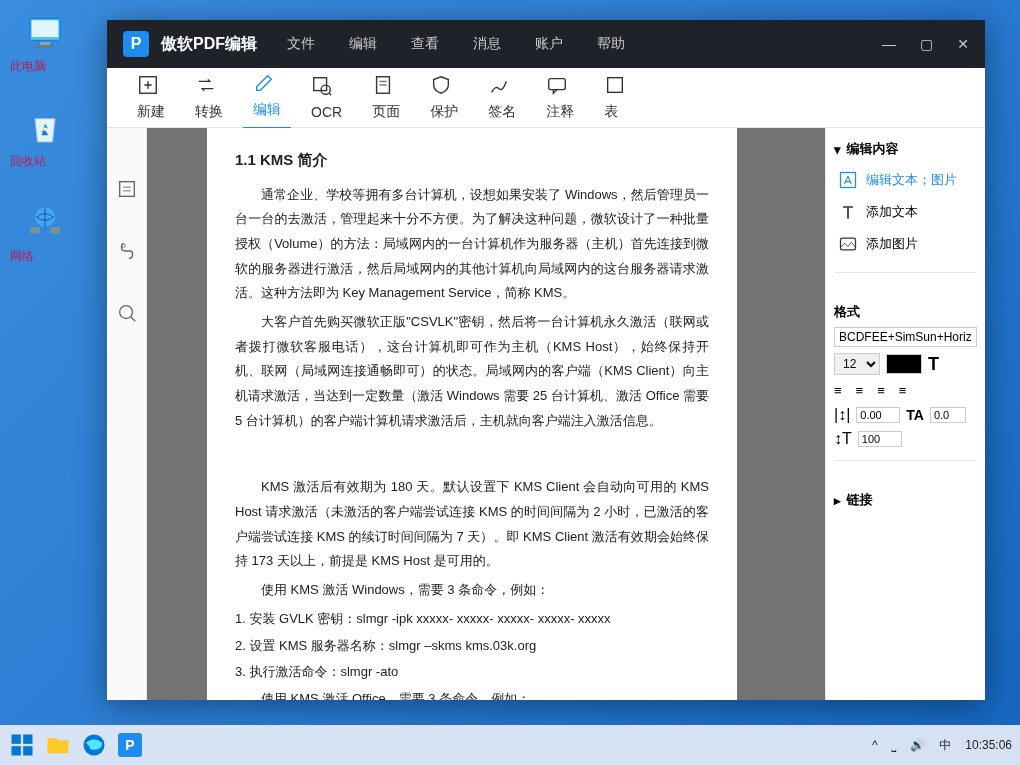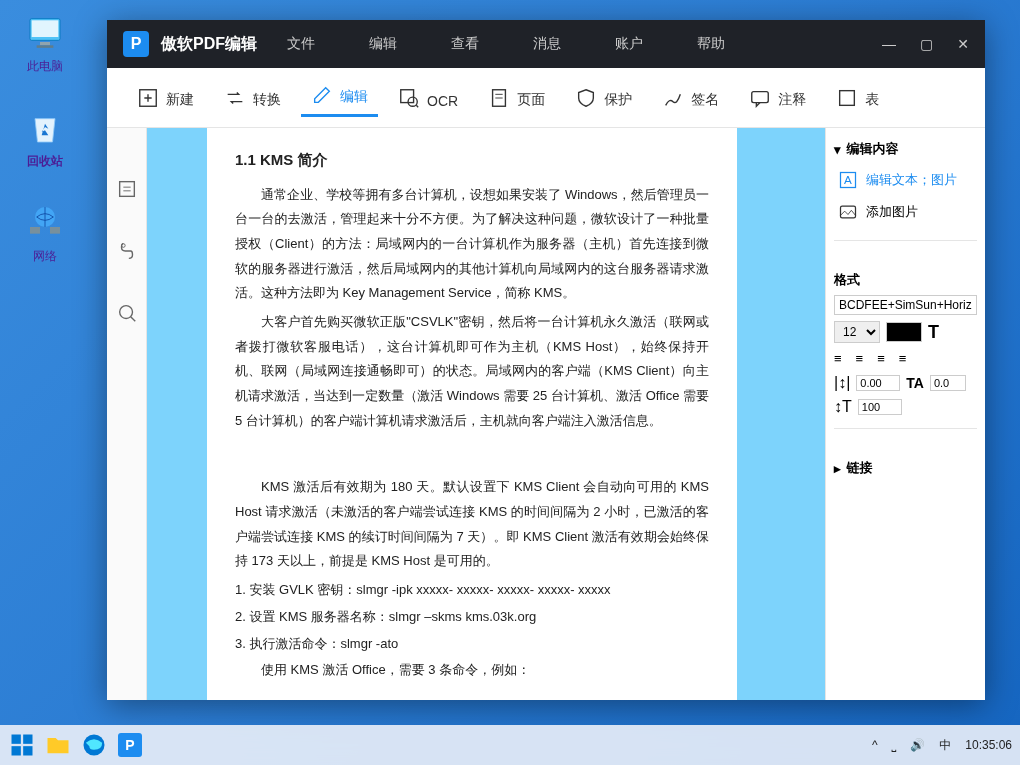--- a/index.html
+++ b/index.html
@@ -1,46 +1,46 @@
 <!DOCTYPE html>
 <html><head>
 <meta charset="utf-8">
 <style>
 * { margin: 0; padding: 0; box-sizing: border-box; font-family: "Microsoft YaHei", sans-serif; }
 body { width: 1020px; height: 765px; background: linear-gradient(135deg, #3a8dde 0%, #2b7cd3 50%, #1565c0 100%); overflow: hidden; position: relative; }
 
 
-.desktop-icon { position: absolute; width: 70px; text-align: center; color: #4c1d95; font-size: 12px; }
+.desktop-icon { position: absolute; width: 70px; text-align: left; color: #be185d; font-size: 12px; }
 .desktop-icon .icon-box { width: 44px; height: 44px; margin: 0 auto 4px; display: flex; align-items: center; justify-content: center; }
 .desktop-icon svg { width: 40px; height: 40px; }
 
 
 .app-window { position: absolute; left: 107px; top: 20px; width: 878px; height: 680px; background: #fff; box-shadow: 0 5px 30px rgba(0,0,0,0.4); display: flex; flex-direction: column; }
 
 
 .title-bar { height: 48px; background: #1f2228; display: flex; align-items: center; padding: 0 16px; color: #ddd; }
 .app-logo { width: 26px; height: 26px; background: #1c8cf0; border-radius: 4px; display: flex; align-items: center; justify-content: center; color: white; font-weight: bold; font-size: 16px; margin-right: 12px; }
 .app-title { font-size: 16px; font-weight: bold; color: #fff; margin-right: 30px; }
-.menu-bar { display: flex; gap: 54px; flex: 1; }
+.menu-bar { display: flex; gap: 34px; flex: 1; }
 .menu-item { font-size: 14px; color: #ccc; cursor: pointer; }
 .window-controls { display: flex; gap: 24px; }
 .window-controls span { color: #ccc; font-size: 14px; cursor: pointer; }
 
 
 .toolbar { height: 60px; background: #fff; border-bottom: 1px solid #e5e5e5; display: flex; align-items: center; padding: 0 20px; gap: 10px; }
-.tool-btn { display: flex; align-items: flex-end; gap: 7px; padding: 6px 10px; font-size: 14px; color: #333; cursor: pointer; }
+.tool-btn { display: flex; align-items: flex-start; gap: 7px; padding: 6px 10px; font-size: 14px; color: #333; cursor: pointer; flex-direction: column; }
 .tool-btn.active { color: #1c8cf0; border-bottom: 3px solid #1c8cf0; padding-bottom: 8px; }
 .tool-btn svg { width: 22px; height: 22px; }
 
 
 .main-area { flex: 1; display: flex; overflow: hidden; }
 .side-tabs { width: 40px; background: #fafafa; border-right: 1px solid #e5e5e5; display: flex; flex-direction: column; align-items: center; padding-top: 50px; gap: 40px; }
 .side-tab { width: 22px; height: 22px; cursor: pointer; }
 
-.doc-area { flex: 1; background: #7dd3fc; overflow: hidden; position: relative; }
+.doc-area { flex: 1; background: #737373; overflow: hidden; position: relative; }
 .doc-page { position: absolute; left: 60px; top: 0; width: 530px; height: 100%; background: #fff; }
 .doc-content { padding: 10px 28px; font-size: 13px; color: #222; line-height: 1.9; }
 .doc-content h3 { font-size: 15px; font-weight: bold; margin: 8px 0; }
 .doc-content p { text-align: justify; margin-bottom: 4px; }
 .doc-content .cmd-line { font-size: 13px; margin: 2px 0; }
 
 
 .right-panel { width: 160px; background: #fff; border-left: 1px solid #e5e5e5; padding: 6px 8px; font-size: 13px; overflow: hidden; }
 .panel-section-title { font-weight: bold; margin: 6px 0; display: flex; align-items: center; gap: 6px; }
 .panel-item { display: flex; align-items: center; gap: 8px; padding: 6px 4px; cursor: pointer; }
@@ -66,21 +66,21 @@
   <div class="icon-box">
       <svg viewBox="0 0 48 48">
         <rect x="6" y="8" width="36" height="26" rx="2" fill="#4fc3f7" stroke="#0277bd" stroke-width="1"></rect>
         <rect x="8" y="10" width="32" height="20" fill="#e1f5fe"></rect>
         <rect x="18" y="36" width="12" height="4" fill="#90a4ae"></rect>
         <rect x="14" y="40" width="20" height="3" fill="#607d8b"></rect>
       </svg>
     </div>
   <span>此电脑</span>
 </div>
-<div class="desktop-icon" style="left:10px; top:105px;font-weight:bold;">
+<div class="desktop-icon" style="left:10px; top:105px;">
   <div class="icon-box">
       <svg viewBox="0 0 48 48">
         <path d="M12 14 L36 14 L33 42 L15 42 Z" fill="#e3f2fd" stroke="#90caf9" stroke-width="1"></path>
         <path d="M24 20 L28 26 L24 24 L20 30 L24 28 L28 34 L20 34 Z" fill="#1976d2"></path>
       </svg>
     </div>
   <span>回收站</span>
 </div>
 <div class="desktop-icon" style="left:10px; top:200px;">
   <div class="icon-box">
@@ -189,43 +189,50 @@
       <svg class="side-tab" viewBox="0 0 24 24">
           <circle cx="11" cy="11" r="7" fill="none" stroke="#666" stroke-width="1.5"></circle>
           <path d="M16 16 L21 21" stroke="#666" stroke-width="1.5"></path>
         </svg>
     </div>
 
     <div class="doc-area">
       <div class="doc-page">
         <div class="doc-content">
           <h3>1.1 KMS 简介</h3>
-          <p style="text-indent:2em;">通常企业、学校等拥有多台计算机，设想如果安装了 Windows，然后管理员一台一台的去激活，管理起来十分不方便。为了解决这种问题，微软设计了一种批量授权（Client）的方法：局域网内的一台计算机作为服务器（主机）首先连接到微软的服务器进行激活，然后局域网内的其他计算机向局域网内的这台服务器请求激活。这种方法即为 Key Management Service，简称 KMS。</p>
+          <p style="text-indent:2em;">通常企业、学校等拥有多台计算机，设想如果安装了 Windows，然后管理员一台一台的去激活，管理起来十分不方便。为了解决这种问题，微软设计了一种批量授权（Volume）的方法：局域网内的一台计算机作为服务器（主机）首先连接到微软的服务器进行激活，然后局域网内的其他计算机向局域网内的这台服务器请求激活。这种方法即为 Key Management Service，简称 KMS。</p>
           <p style="text-indent:2em;">大客户首先购买微软正版"CSVLK"密钥，然后将一台计算机永久激活（联网或者拨打微软客服电话），这台计算机即可作为主机（KMS Host），始终保持开机、联网（局域网连接通畅即可）的状态。局域网内的客户端（KMS Client）向主机请求激活，当达到一定数量（激活 Windows 需要 25 台计算机、激活 Office 需要 5 台计算机）的客户端计算机请求激活后，主机就向客户端注入激活信息。</p>
           <p style="text-indent:2em;margin-top:42px;">KMS 激活后有效期为 180 天。默认设置下 KMS Client 会自动向可用的 KMS Host 请求激活（未激活的客户端尝试连接 KMS 的时间间隔为 2 小时，已激活的客户端尝试连接 KMS 的续订时间间隔为 7 天）。即 KMS Client 激活有效期会始终保持 173 天以上，前提是 KMS Host 是可用的。</p>
+          <p style="text-indent:2em;">使用 KMS 激活 Windows，需要 3 条命令，例如：</p>
           <div class="cmd-line">1.  安装 GVLK 密钥：slmgr -ipk xxxxx- xxxxx- xxxxx- xxxxx- xxxxx</div>
           <div class="cmd-line">2.  设置 KMS 服务器名称：slmgr –skms kms.03k.org</div>
           <div class="cmd-line">3.  执行激活命令：slmgr -ato</div>
           <p style="text-indent:2em;">使用 KMS 激活 Office，需要 3 条命令，例如：</p>
 
         </div>
       </div>
     </div>
 
     <div class="right-panel">
       <div class="panel-section-title">
         <span>▾</span>
         <span>编辑内容</span>
       </div>
       <div class="panel-item active">
         <svg viewBox="0 0 24 24">
             <rect x="3" y="3" width="18" height="18" fill="none" stroke="#1c8cf0" stroke-width="1.5"></rect>
             <text x="12" y="17" text-anchor="middle" font-size="14" fill="#1c8cf0">A</text>
           </svg>
         <span>编辑文本；图片</span>
+      </div>
+      <div class="panel-item">
+        <svg viewBox="0 0 24 24">
+            <path d="M6 6 L18 6 M12 6 L12 20" stroke="#333" stroke-width="2"></path>
+          </svg>
+        <span>添加文本</span>
       </div>
       <div class="panel-item">
         <svg viewBox="0 0 24 24">
             <rect x="3" y="5" width="18" height="14" rx="2" fill="none" stroke="#333" stroke-width="1.5"></rect>
             <path d="M3 16 L8 11 L12 15 L16 10 L21 16" stroke="#333" fill="none"></path>
           </svg>
         <span>添加图片</span>
       </div>
 
       <div class="format-section">

